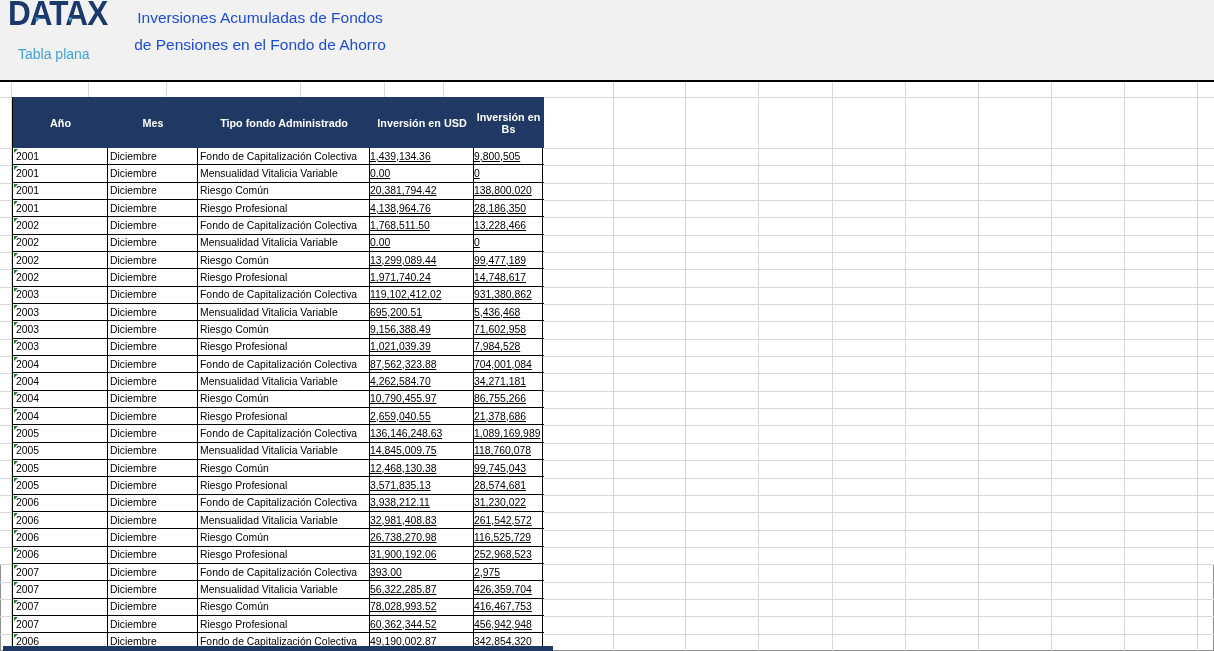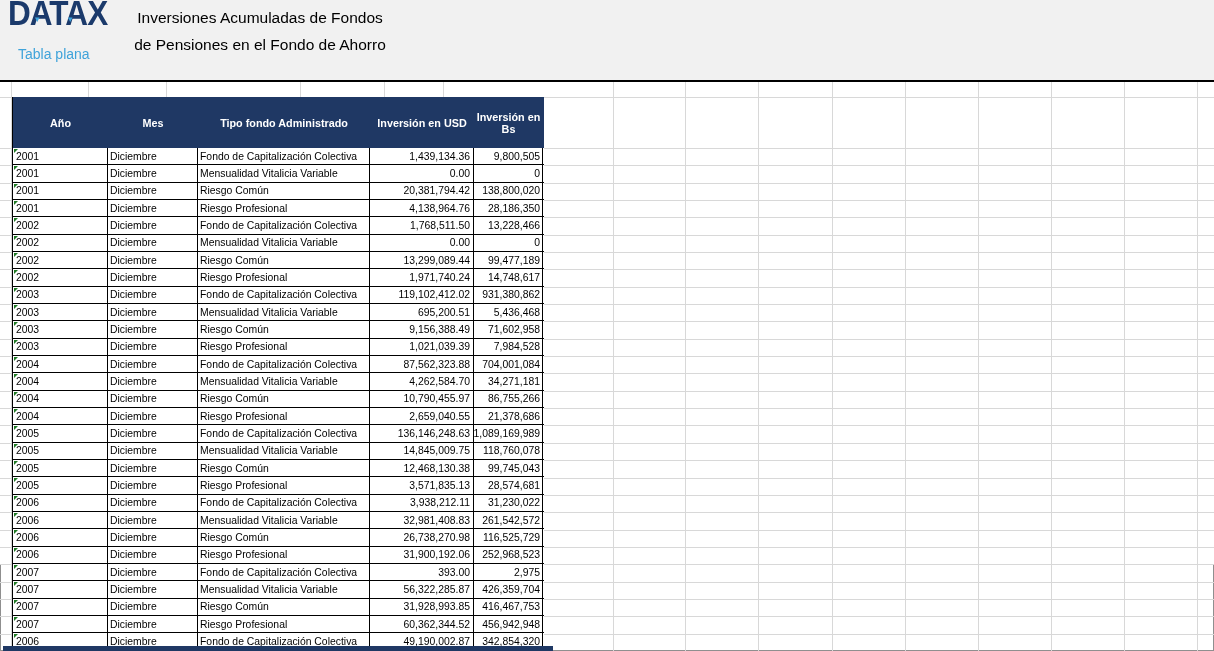--- a/index.html
+++ b/index.html
@@ -8,39 +8,39 @@
   
   .topband{position:absolute;left:0;top:0;width:1214px;height:80px;
            background:var(--band-gray,#f1f1f1);border-bottom:2px solid #000;overflow:hidden;}
   .logo{position:absolute;left:8px;top:0;width:180px;height:72px;}
   .logo-text{position:absolute;left:0;top:-7px;font-size:35px;font-weight:bold;
              color:var(--logo-navy,#1b3a6b);letter-spacing:-1px;transform:scaleX(.9);transform-origin:left top;}
   .accent{position:absolute;font-size:9px;color:var(--accent-blue,#3fa3da);line-height:9px;}
   .a1{left:27px;top:15px;} .a2{left:60px;top:15px;}
   .tagline{position:absolute;left:10px;top:38px;font-size:14px;color:var(--accent-blue,#3fa3da);margin-top:8px;}
   .title{position:absolute;left:30px;top:4px;width:460px;text-align:center;
-         font-size:15.5px;line-height:27px;color:#000000;}
+         font-size:15.5px;line-height:27px;color:#1d4ed8;}
   
   .sheet{position:absolute;left:0;top:82px;width:1214px;height:482px;background:#fff;}
   .gl{position:absolute;background:var(--grid-gray,#d8d8d8);z-index:1;}
   .gl.v{top:0;width:1px;height:569px;}
   .gl.h{left:0;width:1214px;height:1px;}
   
   .xtable{position:absolute;left:12px;top:15px;width:531px;z-index:2;background:#fff;
           border-left:1px solid #000;}
   .thead{display:flex;height:51px;background:var(--header-bg,#1f3864);color:#fff;}
   .th{display:flex;align-items:center;justify-content:center;text-align:center;
       font-size:10.8px;font-weight:bold;box-sizing:border-box;white-space:nowrap;}
   .th.wrap{white-space:normal;line-height:12px;}
   .tr{display:flex;height:17.34px;box-sizing:border-box;border-bottom:1px solid #000;background:#fff;}
   .td{box-sizing:border-box;border-right:1px solid #000;overflow:hidden;position:relative;
       display:flex;align-items:center;font-size:10.4px;color:#000;white-space:nowrap;}
   .c1{width:95px;} .c2{width:90px;} .c3{width:172px;} .c4{width:104px;} .c5{width:69px;}
   .td.c1 .ct{padding-left:3px;} .td.c2 .ct,.td.c3 .ct{padding-left:2px;}
-  .td.num{justify-content:flex-end;}
+  .td.num{justify-content:flex-start;text-decoration:underline;}
   .td.c4 .ct{padding-right:3px;} .td.c5 .ct{padding-right:2px;}
   .tri{position:absolute;left:1px;top:1px;width:0;height:0;
        border-top:4px solid var(--error-green,#1e7a24);border-right:4px solid transparent;}
   .bottombar{position:absolute;left:3px;top:564px;width:550px;height:5px;z-index:3;
              background:var(--header-bg,#1f3864);}
 </style>
 </head>
 <body>
 
 <div class="stage">
@@ -613,21 +613,21 @@
               <span class="tri"></span>
               <span class="ct">2007</span>
             </div>
     <div class="td c2">
               <span class="ct">Diciembre</span>
             </div>
     <div class="td c3">
               <span class="ct">Riesgo Común</span>
             </div>
     <div class="td c4 num">
-              <span class="ct">31,928,993.85</span>
+              <span class="ct">78,028,993.52</span>
             </div>
     <div class="td c5 num">
               <span class="ct">416,467,753</span>
             </div>
   </div>
 
   <div class="tr">
     <div class="td c1">
               <span class="tri"></span>
               <span class="ct">2007</span>

